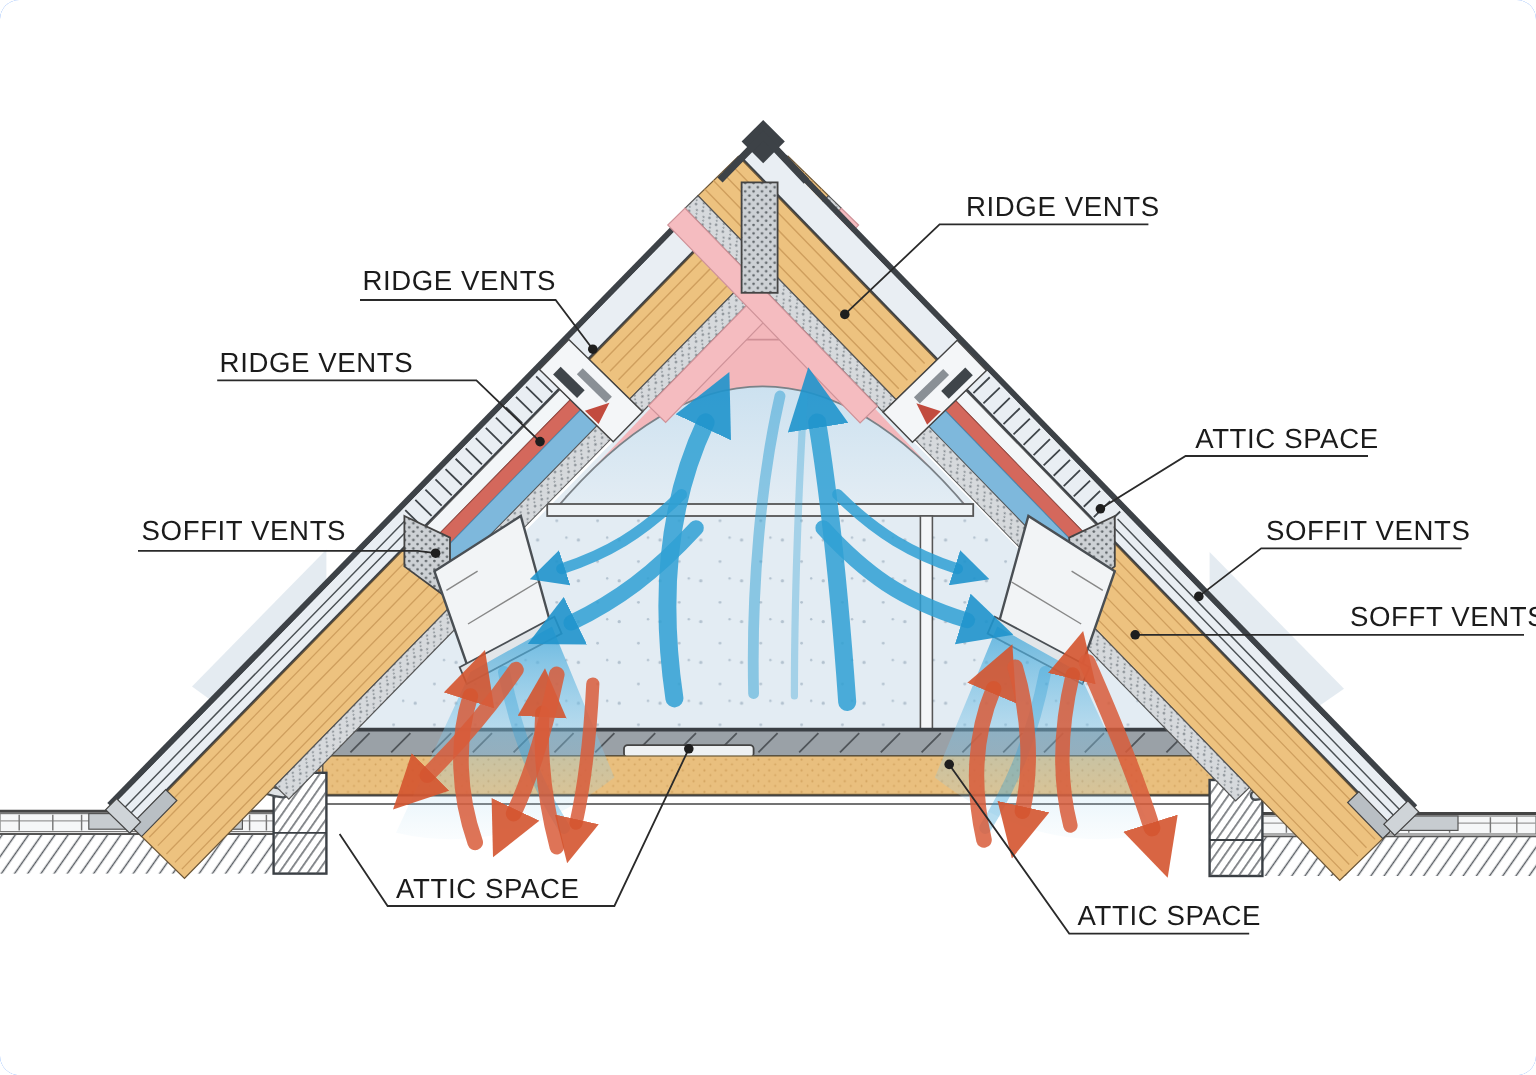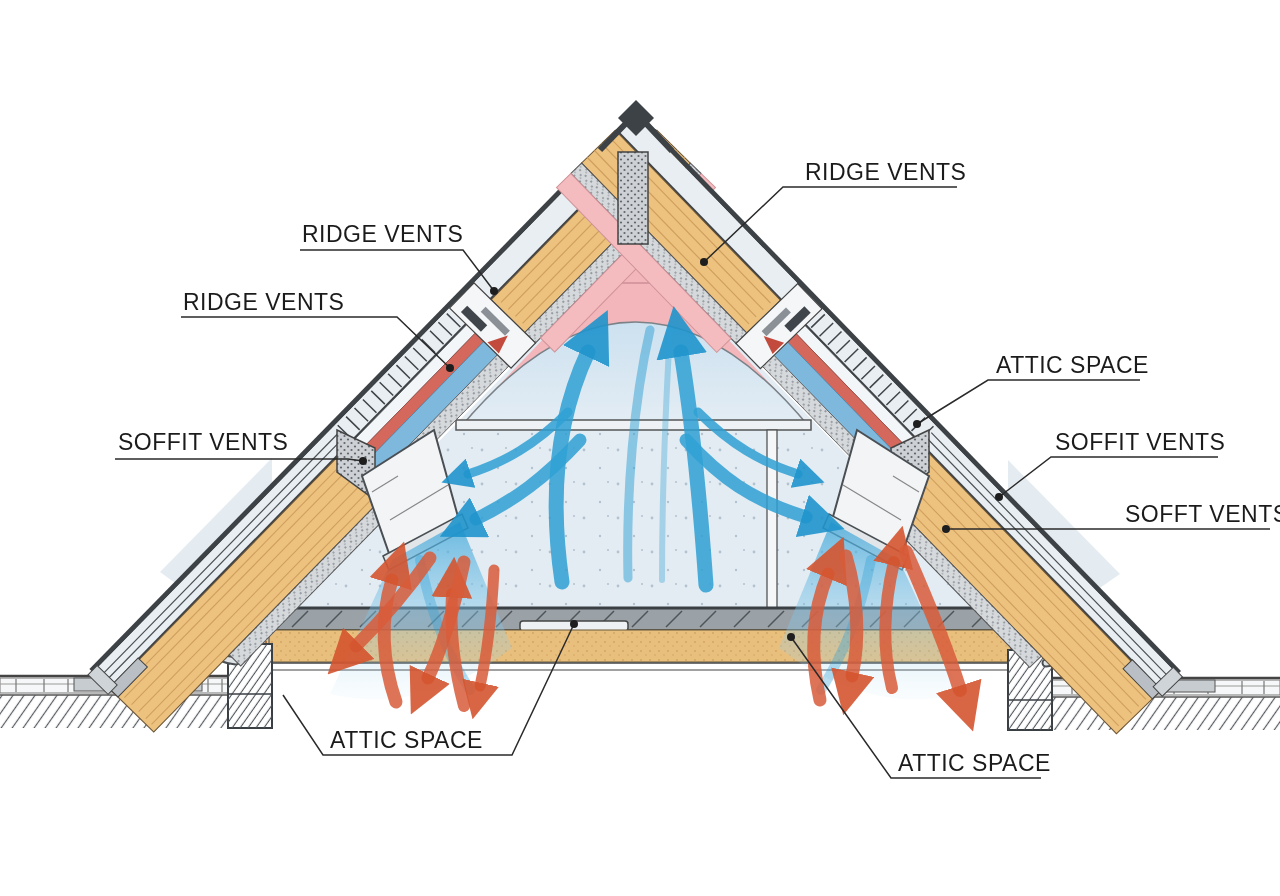--- a/index.html
+++ b/index.html
@@ -1,17 +1,17 @@
 <!DOCTYPE html>
 <html><head>
 <meta charset="utf-8">
 <style>
   html,body { margin:0; padding:0; background:#ffffff; }
   .stage { position:relative; width:1280px; height:896px; background:#3b82f6; overflow:hidden;
-           font-family:"Liberation Sans", sans-serif; }
+           font-family:"Liberation Sans", sans-serif;border-radius:16px; }
   svg text.lbl { font-family:"Liberation Sans", sans-serif; font-size:23px; letter-spacing:0.5px;
                  fill:#1b1b1b; }
   svg .leader { stroke:#2a2a2a; stroke-width:1.5; fill:none; }
   svg .dot    { fill:#1e1e1e; }
 </style>
 </head>
 <body>
 
 <div class="stage">
 <svg width="1280" height="896" viewBox="0 0 1280 896" xmlns="http://www.w3.org/2000/svg">

